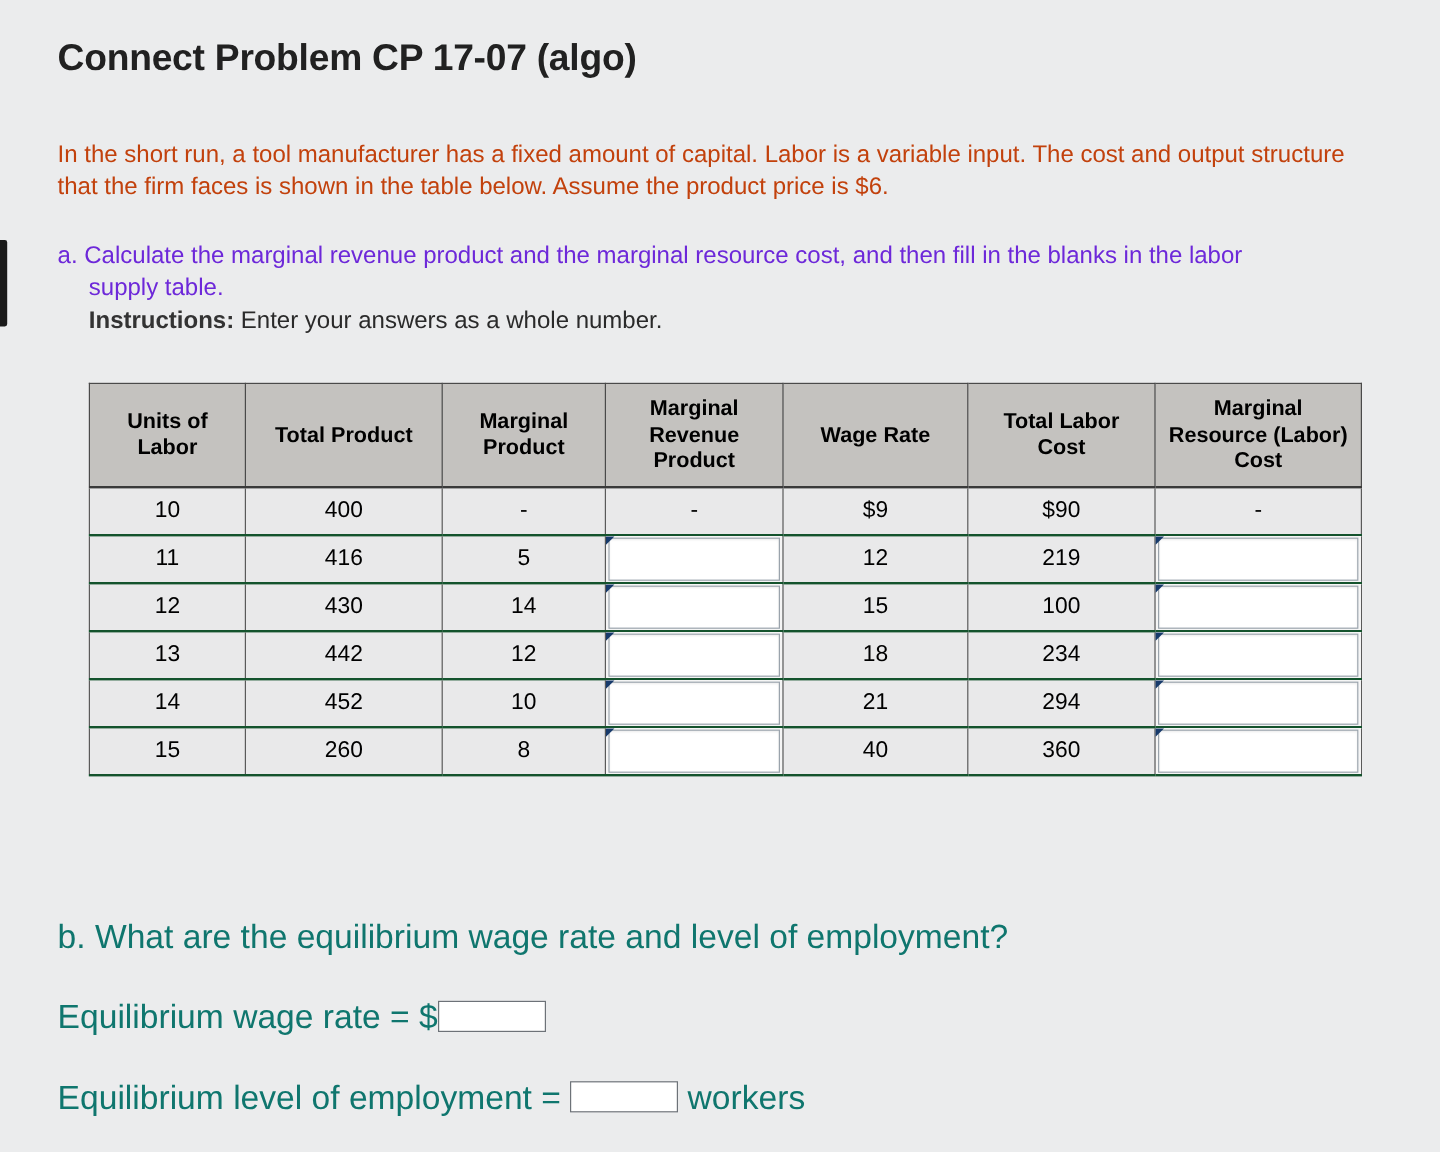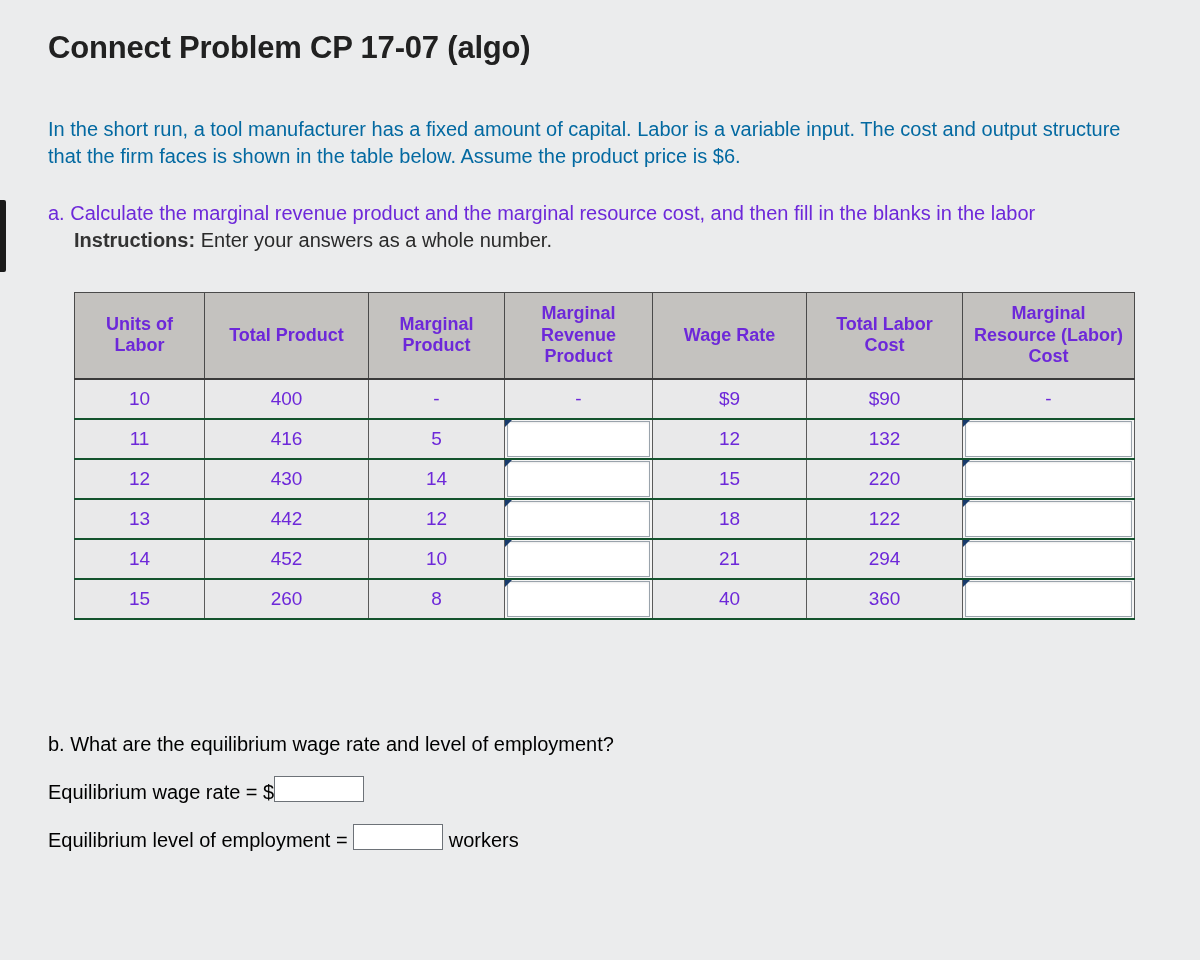--- a/index.html
+++ b/index.html
@@ -19,21 +19,21 @@
   .title {
     font-size: 31px;
     font-weight: bold;
     color: #212121;
     margin-bottom: 50px;
     letter-spacing: -0.2px;
   }
   .intro {
     font-size: 20px;
     line-height: 1.35;
-    color: #0369a1;
+    color: #c2410c;
     max-width: 1150px;
     margin-bottom: 30px;
   }
   .part-a {
     font-size: 20px;
     line-height: 1.35;
     color: #6d28d9;
     margin-bottom: 2px;
     padding-left: 0;
   }
@@ -47,21 +47,21 @@
   }
   .instructions-line {
     padding-left: 26px;
     font-size: 20px;
     margin-bottom: 40px;
   }
   table.labor {
     border-collapse: collapse;
     margin-left: 26px;
     font-size: 18px;
-    color: #6d28d9;
+    color: #000000;
     width: 1060px;
     table-layout: fixed;
   }
   table.labor th {
     background: #c4c2bf;
     border: 1px solid #4a4a4a;
     border-bottom: 2px solid #3a3a3a;
     padding: 10px 8px;
     font-weight: bold;
     text-align: center;
@@ -100,23 +100,23 @@
   }
   .input-cell .box {
     display: block;
     margin: 2px;
     height: calc(100% - 4px);
     background: #ffffff;
     border: 1px solid #9aa3ac;
     box-shadow: inset 0 1px 2px rgba(0,0,0,.08);
   }
   .part-b {
-    font-size: 20px;
+    font-size: 28px;
     line-height: 2.4;
-    color: #000000;
+    color: #0f766e;
     margin-top: 100px;
   }
   .inline-input {
     display: inline-block;
     width: 88px;
     height: 24px;
     background: #ffffff;
     border: 1px solid #6d7278;
     vertical-align: baseline;
     position: relative;
@@ -137,20 +137,21 @@
 
 <div class="page">
   <div class="side-marker"></div>
 
   <div class="title">Connect Problem CP 17-07 (algo)</div>
 
   <div class="intro">In the short run, a tool manufacturer has a fixed amount of capital. Labor is a variable input. The cost and output structure that the firm faces is shown in the table below. Assume the product price is $6.</div>
 
   <div class="part-a">
     <span>a. Calculate the marginal revenue product and the marginal resource cost, and then fill in the blanks in the labor</span>
+    <span class="supply-table">supply table.</span>
   </div>
   <div class="instructions-line">
     <span class="instructions-label">Instructions:</span><span> Enter your answers as a whole number.</span>
   </div>
 
   <table class="labor">
     <colgroup>
       <col style="width:130px">
         <col style="width:164px">
         <col style="width:136px">
@@ -182,51 +183,51 @@
         </tr>
         <tr>
           <td>11</td>
           <td>416</td>
           <td>5</td>
           <td class="input-cell">
             <span class="marker"></span>
             <span class="box"></span>
           </td>
           <td>12</td>
-          <td>132</td>
+          <td>219</td>
           <td class="input-cell">
             <span class="marker"></span>
             <span class="box"></span>
           </td>
         </tr>
         <tr>
           <td>12</td>
           <td>430</td>
           <td>14</td>
           <td class="input-cell">
             <span class="marker"></span>
             <span class="box"></span>
           </td>
           <td>15</td>
-          <td>220</td>
+          <td>100</td>
           <td class="input-cell">
             <span class="marker"></span>
             <span class="box"></span>
           </td>
         </tr>
         <tr>
           <td>13</td>
           <td>442</td>
           <td>12</td>
           <td class="input-cell">
             <span class="marker"></span>
             <span class="box"></span>
           </td>
           <td>18</td>
-          <td>122</td>
+          <td>234</td>
           <td class="input-cell">
             <span class="marker"></span>
             <span class="box"></span>
           </td>
         </tr>
         <tr>
           <td>14</td>
           <td>452</td>
           <td>10</td>
           <td class="input-cell">

